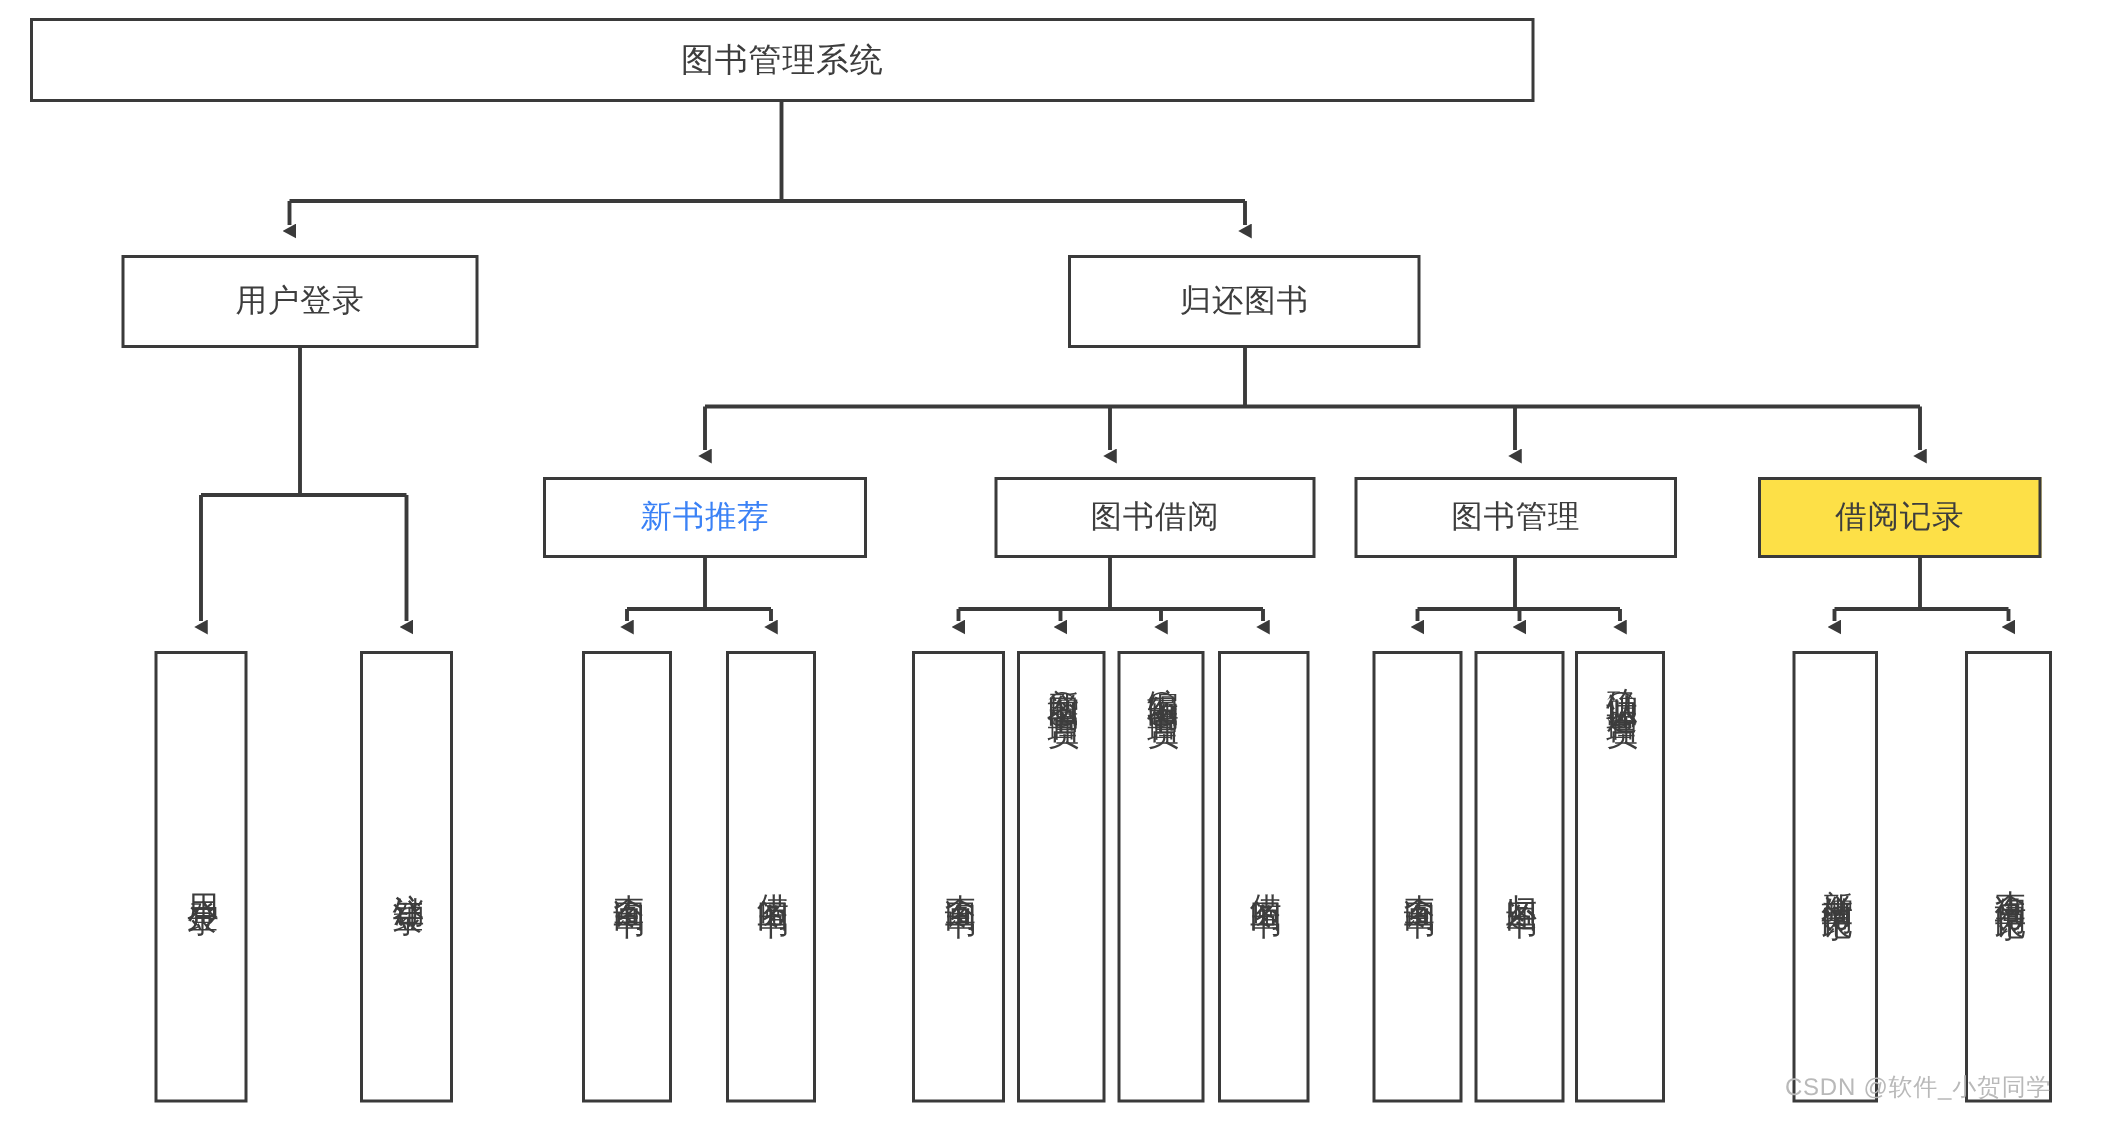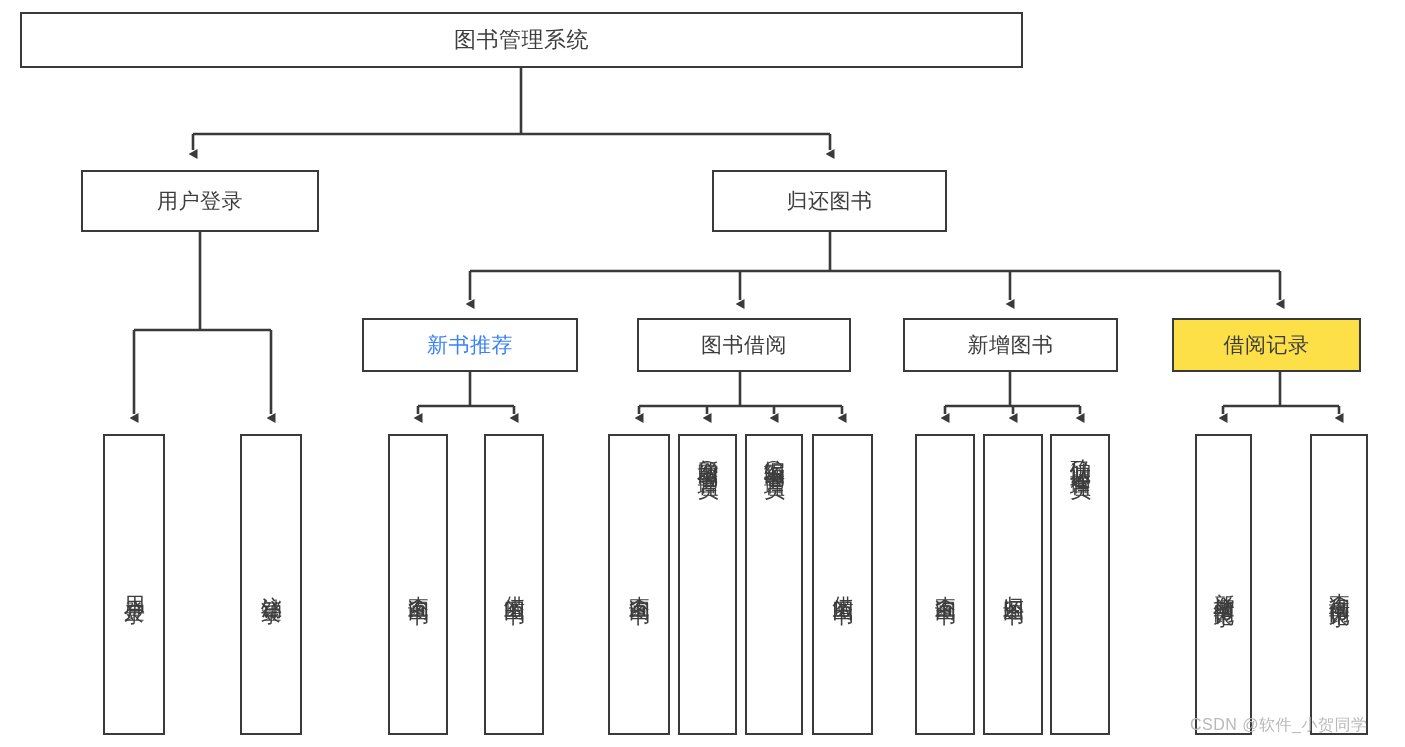--- a/index.html
+++ b/index.html
@@ -121,22 +121,22 @@
       <path d="M1339,406 L1339,414" marker-end="url(#arrowhead)"></path>
     </g>
   </svg>
 
   <div class="node root" style="left: 20px; top: 12px; width: 1003px; height: 56px; border-color: rgb(58, 58, 58); background: rgb(255, 255, 255); color: rgb(61, 61, 61);">图书管理系统</div>
 
   <div class="node" style="left: 81px; top: 170px; width: 238px; height: 62px; border-color: rgb(58, 58, 58); background: rgb(255, 255, 255); color: rgb(61, 61, 61);">用户登录</div>
   <div class="node" style="left: 712px; top: 170px; width: 235px; height: 62px; border-color: rgb(58, 58, 58); background: rgb(255, 255, 255); color: rgb(61, 61, 61);">归还图书</div>
 
   <div class="node" style="left: 362px; top: 318px; width: 216px; height: 54px; border-color: rgb(58, 58, 58); background: rgb(255, 255, 255); color: #3b82f6;">新书推荐</div>
-  <div class="node" style="left: 637px; top: 318px; width: 214px; height: 54px; border-color: rgb(58, 58, 58); background: rgb(255, 255, 255); color: rgb(61, 61, 61);">图书借阅</div>
-  <div class="node" style="left: 903px; top: 318px; width: 215px; height: 54px; border-color: rgb(58, 58, 58); background: rgb(255, 255, 255); color: rgb(61, 61, 61);">新增图书</div>
+  <div class="node" style="left: 663px; top: 318px; width: 214px; height: 54px; border-color: rgb(58, 58, 58); background: rgb(255, 255, 255); color: rgb(61, 61, 61);">图书借阅</div>
+  <div class="node" style="left: 903px; top: 318px; width: 215px; height: 54px; border-color: rgb(58, 58, 58); background: rgb(255, 255, 255); color: rgb(61, 61, 61);">图书管理</div>
   <div class="node" style="left: 1172px; top: 318px; width: 189px; height: 54px; border-color: rgb(58, 58, 58); background: #fde047; color: rgb(61, 61, 61);">借阅记录</div>
 
   <div class="node vertical" style="left: 103px; top: 434px; width: 62px; height: 301px; border-color: rgb(58, 58, 58); background: rgb(255, 255, 255); color: rgb(61, 61, 61);">用户登录</div>
   <div class="node vertical" style="left: 240px; top: 434px; width: 62px; height: 301px; border-color: rgb(58, 58, 58); background: rgb(255, 255, 255); color: rgb(61, 61, 61);">注销登录</div>
   <div class="node vertical" style="left: 388px; top: 434px; width: 60px; height: 301px; border-color: rgb(58, 58, 58); background: rgb(255, 255, 255); color: rgb(61, 61, 61);">查询图书</div>
   <div class="node vertical" style="left: 484px; top: 434px; width: 60px; height: 301px; border-color: rgb(58, 58, 58); background: rgb(255, 255, 255); color: rgb(61, 61, 61);">借阅图书</div>
   <div class="node vertical" style="left: 608px; top: 434px; width: 62px; height: 301px; border-color: rgb(58, 58, 58); background: rgb(255, 255, 255); color: rgb(61, 61, 61);">查询图书</div>
   <div class="node vertical top-aligned" style="left: 678px; top: 434px; width: 59px; height: 301px; border-color: rgb(58, 58, 58); background: rgb(255, 255, 255); color: rgb(61, 61, 61);">新增图书（管理员）</div>
   <div class="node vertical top-aligned" style="left: 745px; top: 434px; width: 58px; height: 301px; border-color: rgb(58, 58, 58); background: rgb(255, 255, 255); color: rgb(61, 61, 61);">编辑图书（管理员）</div>
   <div class="node vertical" style="left: 812px; top: 434px; width: 61px; height: 301px; border-color: rgb(58, 58, 58); background: rgb(255, 255, 255); color: rgb(61, 61, 61);">借阅图书</div>

